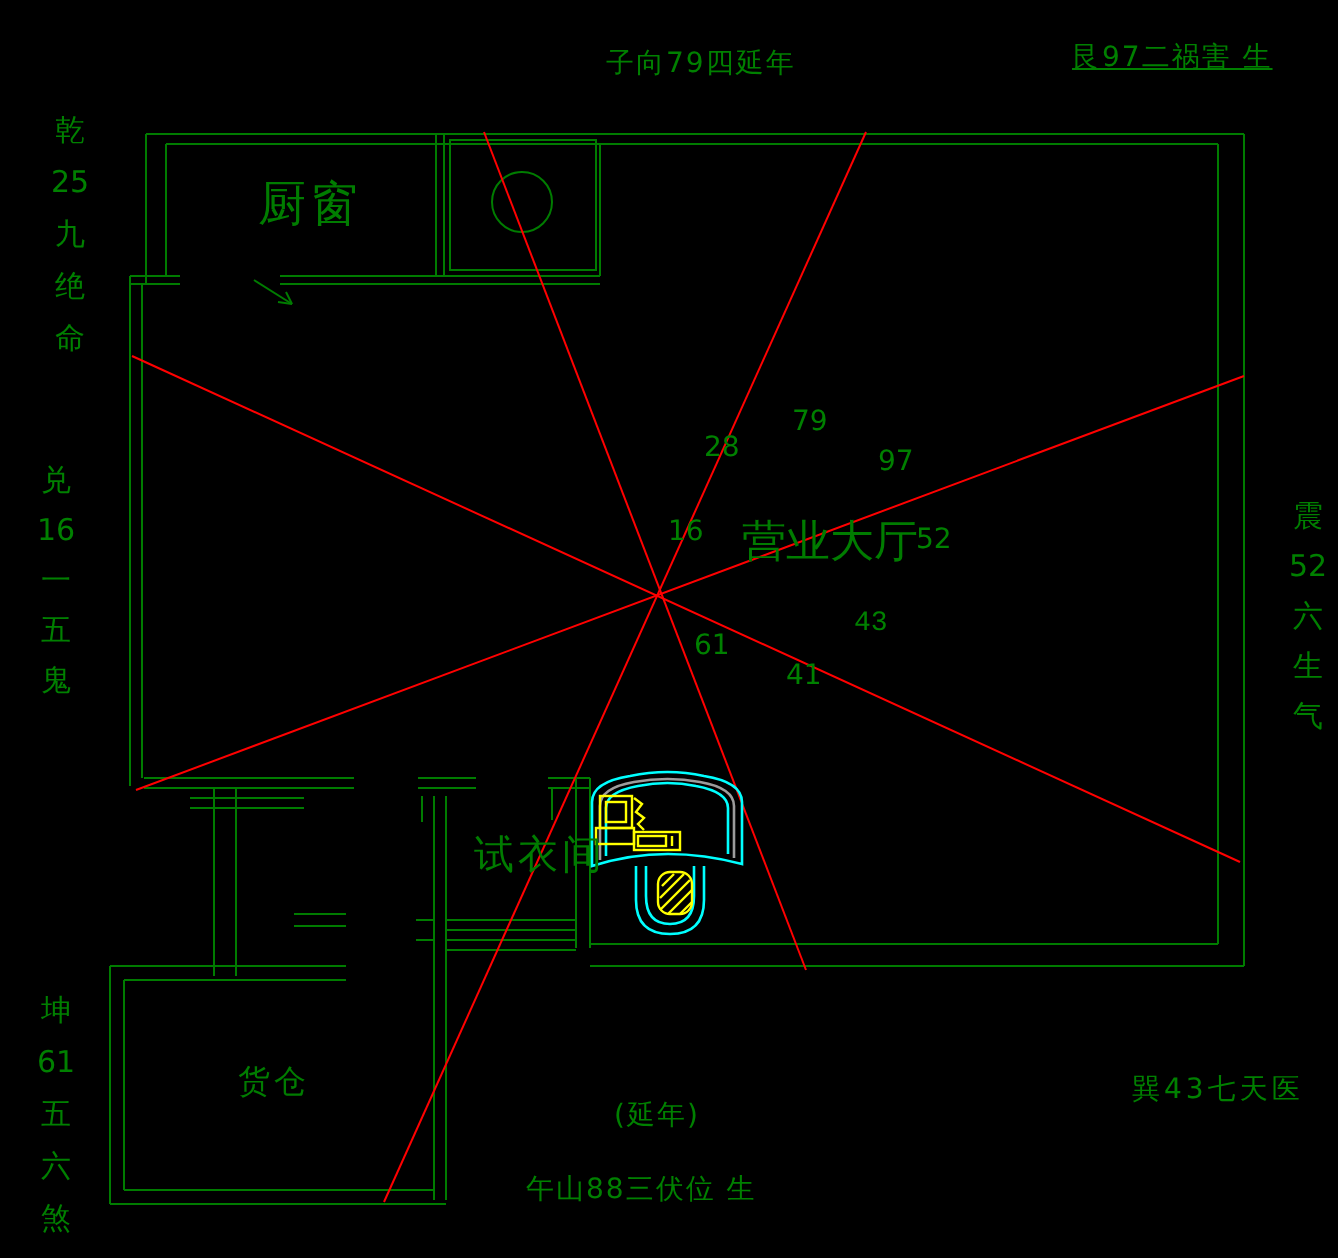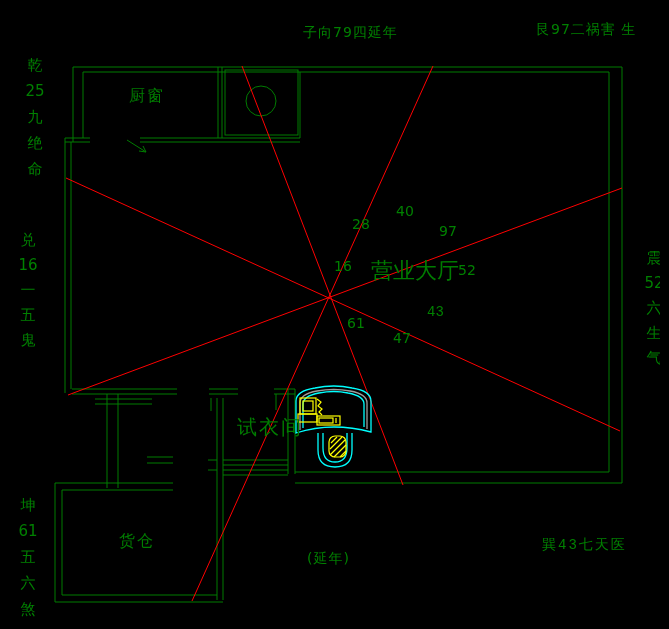--- a/index.html
+++ b/index.html
@@ -1,17 +1,17 @@
 <!DOCTYPE html>
 <html><head>
 <meta charset="utf-8">
 <style>
   html,body{margin:0;padding:0;background:#000;}
-  #canvas{position:relative;width:622px;height:629px;background:#000;overflow:hidden;
-          font-family:"DejaVu Sans",sans-serif;padding-left:38px;}
+  #canvas{position:relative;width:669px;height:629px;background:#000;overflow:hidden;
+          font-family:"DejaVu Sans",sans-serif;}
   #plan{position:absolute;left:0;top:0;}
   .lbl{position:absolute;color:#008000;font-size:14px;line-height:1.15;
        letter-spacing:1px;white-space:pre;}
   .v{white-space:pre-line;text-align:center;width:30px;letter-spacing:0;}
   .num{position:absolute;color:#008000;font-size:14px;letter-spacing:0;}
   .room{position:absolute;color:#007c00;}
 </style>
 </head>
 <body>
 
@@ -117,50 +117,51 @@
       <rect x="329" y="436" width="17" height="21" rx="6"></rect>
       <line x1="331" y1="443" x2="337" y2="437"></line>
       <line x1="330" y1="449" x2="342" y2="437"></line>
       <line x1="330" y1="455" x2="345" y2="440"></line>
       <line x1="334" y1="457" x2="346" y2="445"></line>
       <line x1="340" y1="457" x2="346" y2="451"></line>
     </g>
   </svg>
 
   <div class="lbl" style="left:303px;top:24px;">子向79四延年</div>
-  <div class="lbl" style="left:536px;top:21px;">艮97二祸害 生</div>
+  <div class="lbl" style="left:536px;top:21px;text-decoration:underline;">艮97二祸害 生</div>
   <div class="lbl v" style="left:20px;top:52px;font-size:15px;line-height:26px;">乾
 25
 九
 绝
 命</div>
   <div class="lbl v" style="left:13px;top:228px;font-size:15px;line-height:25px;">兑
 16
 一
 五
 鬼</div>
   <div class="lbl v" style="left:13px;top:492px;font-size:15px;line-height:26px;">坤
 61
 五
 六
 煞</div>
   <div class="lbl v" style="left:639px;top:246px;font-size:15px;line-height:25px;">震
 52
 六
 生
 气</div>
-  <div class="lbl" style="left:542px;top:537px;letter-spacing:2px;font-family:Liberation Mono, monospace;">巽43七天医</div>
+  <div class="lbl" style="left:566px;top:537px;letter-spacing:2px;">巽43七天医</div>
   <div class="lbl" style="left:307px;top:550px;">(延年)</div>
+  <div class="lbl" style="left:263px;top:587px;">午山88三伏位 生</div>
 
-  <div class="room" style="left:129px;top:86px;font-size:16px;letter-spacing:2px;text-align:right;">厨窗</div>
+  <div class="room" style="left:129px;top:86px;font-size:24px;letter-spacing:2px;text-align:right;">厨窗</div>
   <div class="room" style="left:371px;top:256px;font-size:22px;letter-spacing:0;">营业大厅</div>
   <div class="room" style="left:237px;top:414px;font-size:20px;letter-spacing:2px;">试衣间</div>
   <div class="room" style="left:119px;top:531px;font-size:16px;letter-spacing:2px;">货仓</div>
 
   <div class="num" style="left:352px;top:216px;">28</div>
-  <div class="num" style="left:396px;top:203px;">40</div>
+  <div class="num" style="left:396px;top:203px;">79</div>
   <div class="num" style="left:439px;top:223px;">97</div>
   <div class="num" style="left:334px;top:258px;">16</div>
   <div class="num" style="left:458px;top:262px;">52</div>
   <div class="num" style="left:347px;top:315px;">61</div>
   <div class="num" style="left:427px;top:304px;font-family:Liberation Mono, monospace;">43</div>
-  <div class="num" style="left:393px;top:330px;">47</div>
+  <div class="num" style="left:393px;top:330px;">41</div>
 </div>
 
 </body></html>

